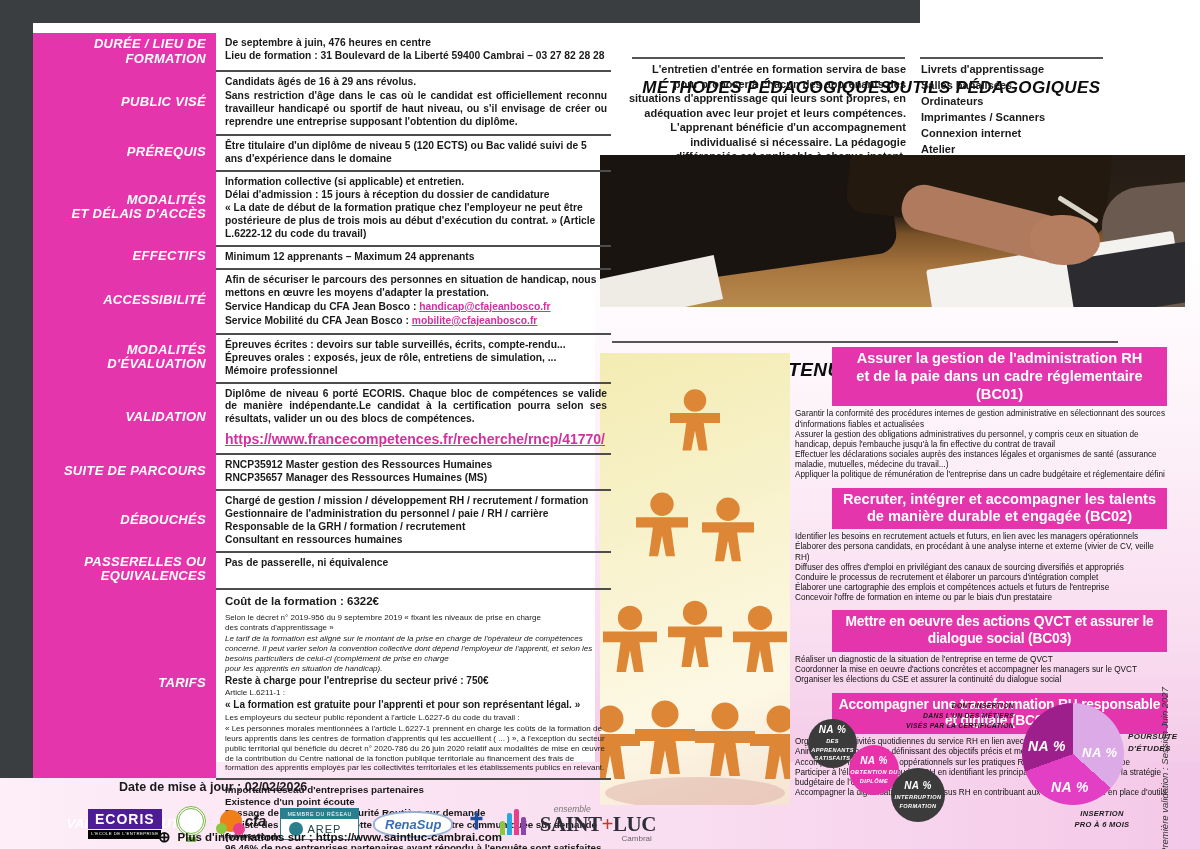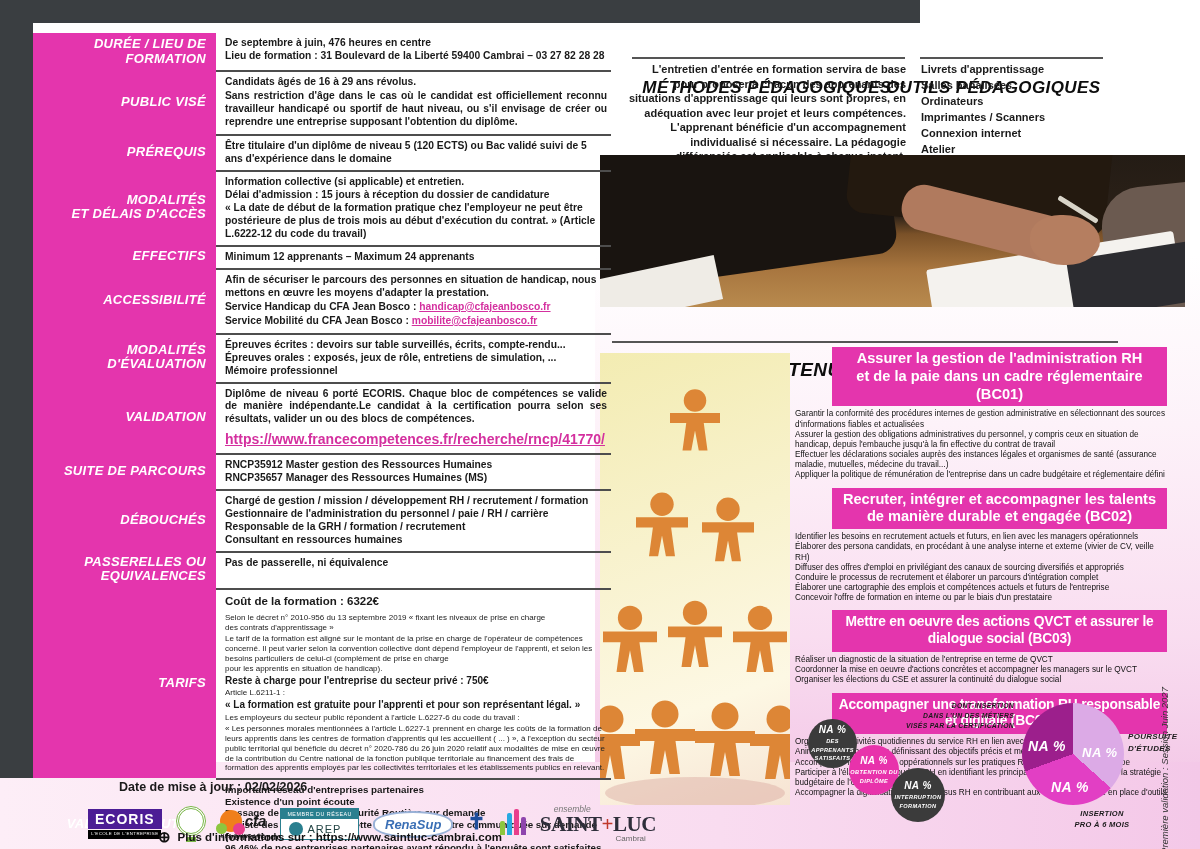--- a/index.html
+++ b/index.html
@@ -109,21 +109,21 @@
   .renasup{border:2px solid #9ab2d8;border-radius:50%/45%;padding:4px 10px;color:#3a6fb5;
      font-weight:bold;font-size:13px;font-style:italic;background:#fff;}
   .cross-ico{color:#1f4e9c;font-size:22px;line-height:1;font-weight:bold;}
   .cross-sub{font-size:3.8px;color:#1f4e9c;margin-top:1px;}
   .skyline{display:flex;align-items:flex-end;gap:2px;height:26px;}
   .skyline i{display:block;width:5px;border-radius:2px 2px 0 0;}
   .sky-sub{font-size:3.8px;color:#555;margin-top:1px;}
   .sl-pre{font-size:8.5px;color:#777;font-style:italic;align-self:flex-start;margin-left:14px;}
   .sl-name{font-size:21px;font-weight:bold;letter-spacing:-.5px;color:#2e2e3a;font-family:"Liberation Serif",serif;}
   .sl-name .rc{color:#c0392b;}
-  .sl-sub{font-size:8px;color:#666;align-self:flex-end;margin-right:10px;}
+  .sl-sub{font-size:8px;color:#666;align-self:flex-end;margin-right:4px;}
   .footer-link{left:158px;top:829px;display:flex;align-items:center;gap:7px;z-index:4;
      font-weight:bold;font-size:11.5px;color:#111;}
   .globe{font-size:15px;line-height:1;color:#111;}
 </style>
 </head>
 <body>
 
 <div class="page">
 
   <div class="abs right-gradient"></div>
@@ -220,23 +220,23 @@
       <div class="lbl">PASSERELLES OU
 EQUIVALENCES</div>
       <div class="ct">Pas de passerelle, ni équivalence</div>
     </div>
 
     <div class="row">
       <div class="lbl lbl-lg">TARIFS</div>
       <div class="ct">
         <p style="font-size:11.5px;">Coût de la formation : 6322€</p>
         <div class="gap4"></div>
-        <p class="fine" style="white-space:pre-line;">Selon le décret n° 2010-956 du 13 septembre 2019 « fixant les niveaux de prise en charge
+        <p class="fine" style="white-space:pre-line;">Selon le décret n° 2019-956 du 9 septembre 2019 « fixant les niveaux de prise en charge
 des contrats d'apprentissage »</p>
-        <p class="fine" style="white-space:pre-line;">Le tarif de la formation est aligné sur le montant de la prise en charge de l'opérateur de compétences concerné. Il peut varier selon la convention collective dont dépend l'employeur de l'apprenti, et selon les besoins particuliers de celui-ci (complément de prise en charge
+        <p class="fine" style="white-space:pre-line;font-style:italic;">Le tarif de la formation est aligné sur le montant de la prise en charge de l'opérateur de compétences concerné. Il peut varier selon la convention collective dont dépend l'employeur de l'apprenti, et selon les besoins particuliers de celui-ci (complément de prise en charge
 pour les apprentis en situation de handicap).</p>
         <p class="b10">Reste à charge pour l'entreprise du secteur privé : 750€</p>
         <p class="fine">Article L.6211-1 :</p>
         <p class="b10">« La formation est gratuite pour l'apprenti et pour son représentant légal. »</p>
         <p class="fine">Les employeurs du secteur public répondent à l'article L.6227-6 du code du travail :</p>
         <p class="fine">« Les personnes morales mentionnées à l'article L.6227-1 prennent en charge les coûts de la formation de leurs apprentis dans les centres de formation d'apprentis qui les accueillent ( ... ) », à l'exception du secteur public territorial qui bénéficie du décret n° 2020-786 du 26 juin 2020 relatif aux modalités de mise en œuvre de la contribution du Centre national de la fonction publique territoriale au financement des frais de formation des apprentis employés par les collectivités territoriales et les établissements publics en relevant.</p>
       </div>
     </div>
 
     <div class="row">

